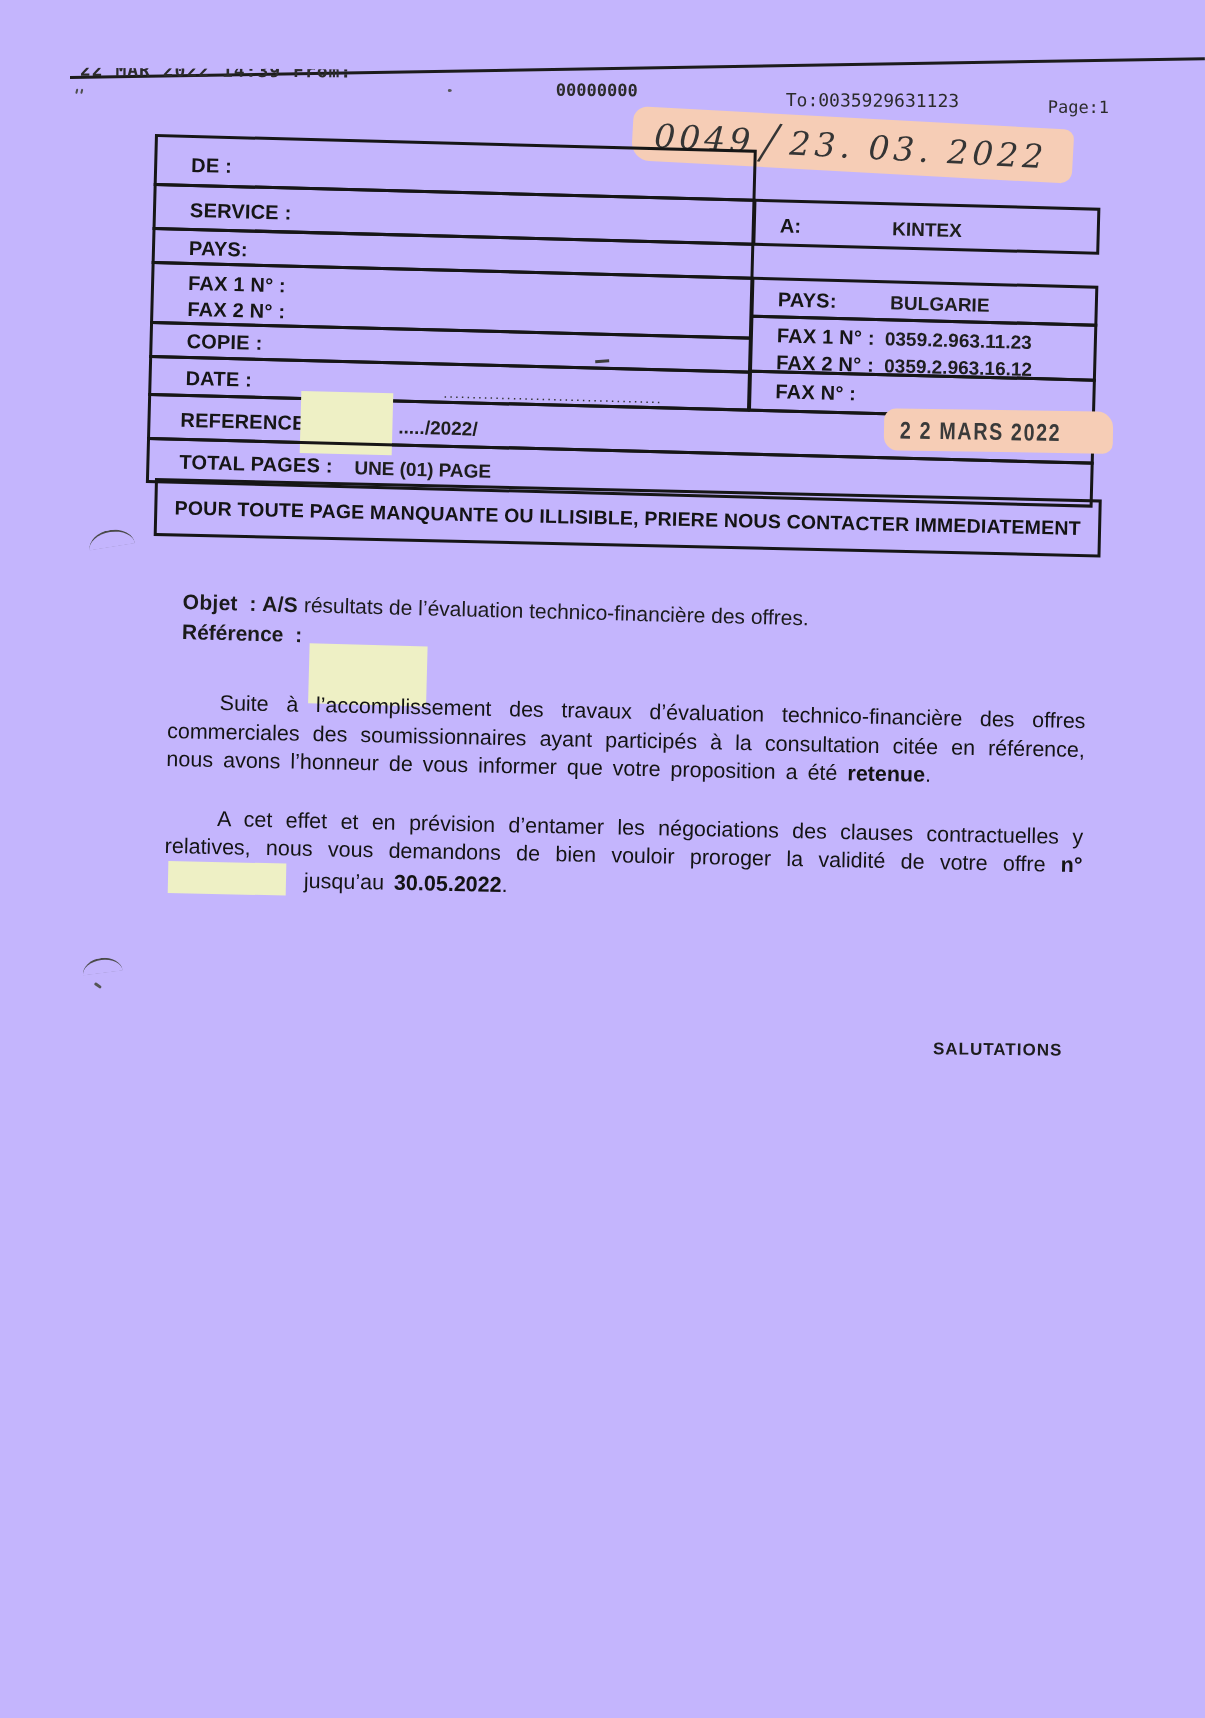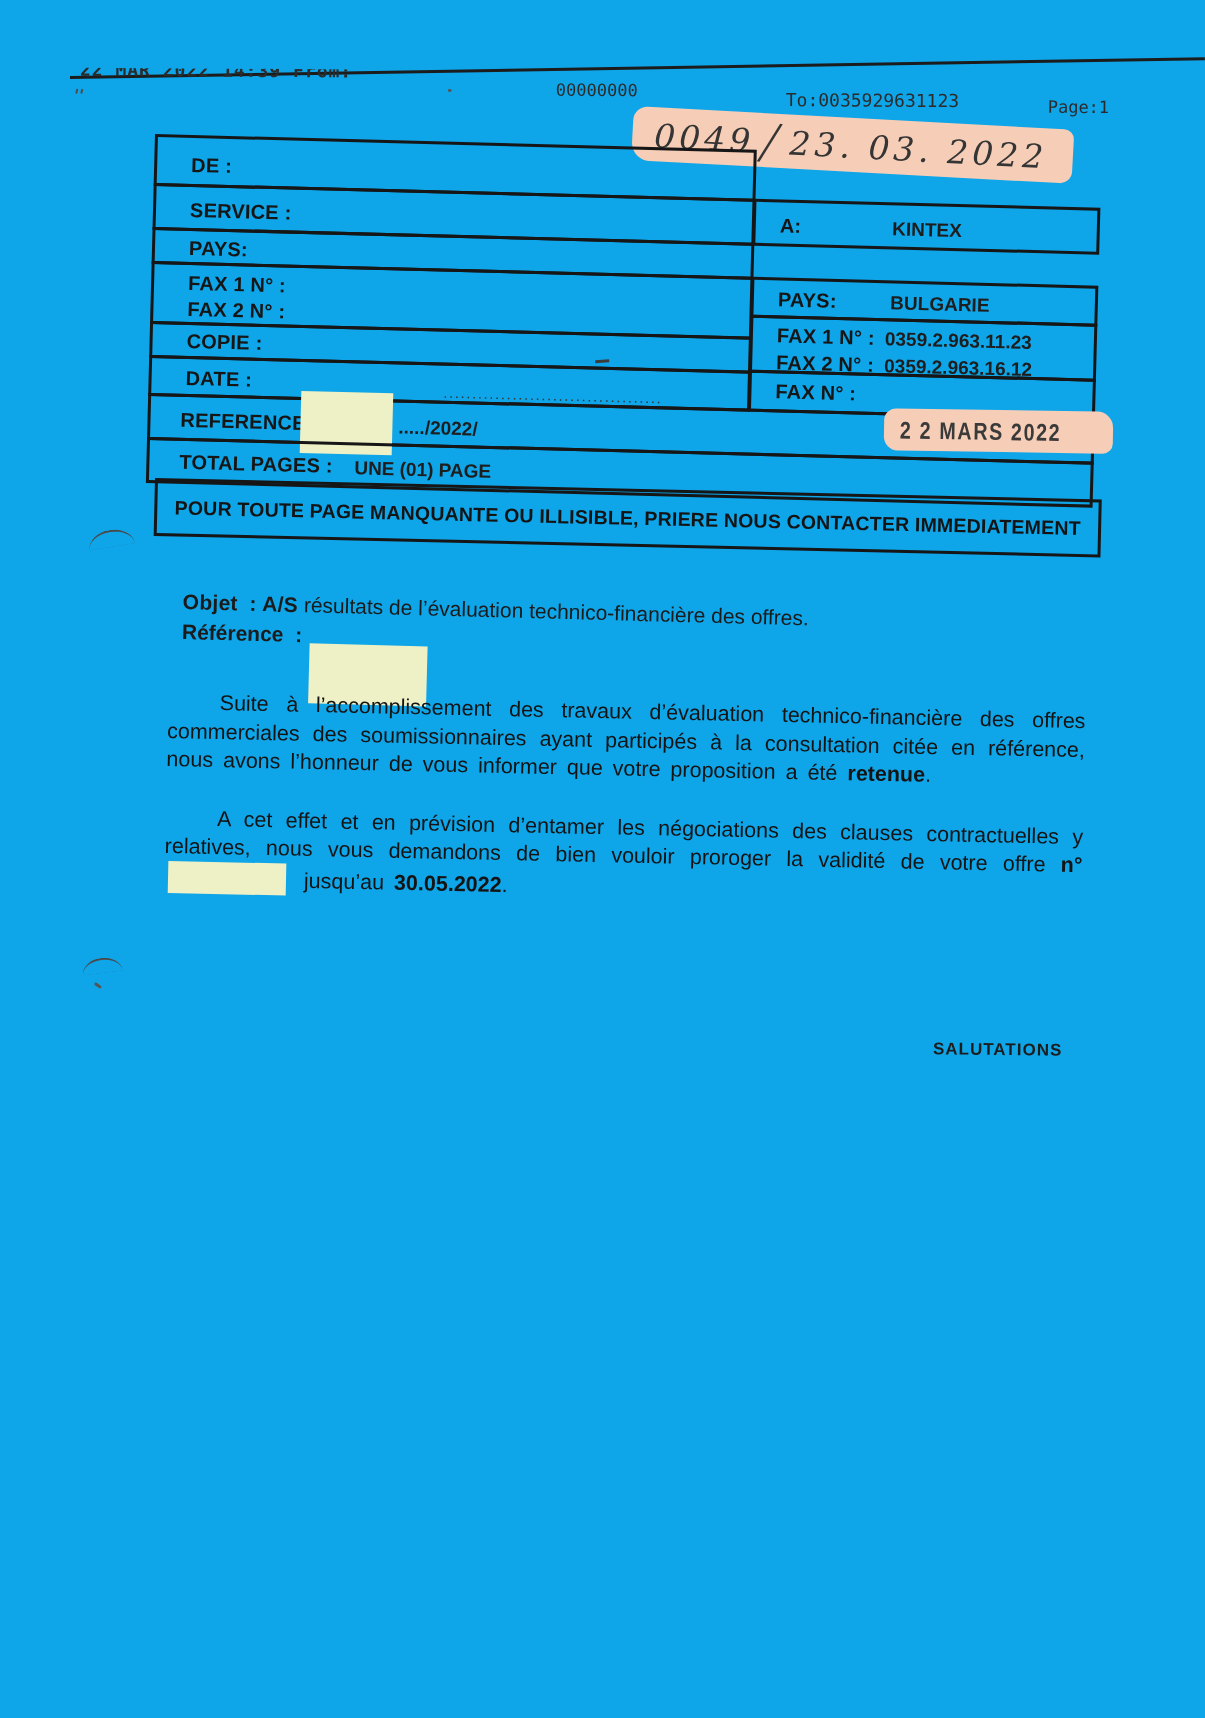--- a/index.html
+++ b/index.html
@@ -1,26 +1,26 @@
 <!DOCTYPE html>
 <html><head>
 <meta charset="utf-8">
 <style>
   html,body{margin:0;padding:0;}
   body{width:1205px;height:1718px;background:#e9e9e7;font-family:"Liberation Sans",sans-serif;}
-  #sheet{position:relative;width:1205px;height:1718px;background:#0ea5e9;overflow:hidden;color:#1a1a1a;}
+  #sheet{position:relative;width:1205px;height:1718px;background:#c4b5fd;overflow:hidden;color:#1a1a1a;}
 
   
   .scan-topline{position:absolute;left:70px;top:76px;width:1135px;height:3px;background:#1c1c1c;
     transform:rotate(-0.95deg);transform-origin:left center;}
   .fax-header{position:absolute;left:0;top:0;width:1205px;height:120px;
     font-family:"DejaVu Sans Mono",monospace;color:#2b2b2b;transform:rotate(0.35deg);}
   .from-clip{position:absolute;left:80px;top:71px;width:340px;height:17px;overflow:hidden;}
   .from-clip span{position:absolute;left:0;top:-9px;font-size:18px;font-weight:bold;letter-spacing:1px;white-space:nowrap;}
-  .fx-station{position:absolute;left:556px;top:80px;font-size:17px;}
+  .fx-station{position:absolute;left:556px;top:80px;font-size:17px;font-weight:bold;}
   .fx-to{position:absolute;left:786px;top:88px;font-size:18px;}
   .fx-page{position:absolute;left:1048px;top:94px;font-size:17px;}
   .noise-q1,.noise-q2{position:absolute;width:2px;height:5px;background:#4d4d4d;border-radius:1px;}
   .noise-q1{left:76px;top:92px;transform:rotate(14deg);}
   .noise-q2{left:81px;top:92px;transform:rotate(14deg);}
   .noise-dot{position:absolute;left:448px;top:90px;width:4px;height:3px;background:#555;border-radius:50%;}
 
   
   .handwrite{position:absolute;left:634px;top:106px;transform:rotate(3.1deg);transform-origin:left top;}
   .hl-pink{display:inline-block;background:#f6cdb6;border-radius:14px 10px 12px 18px;padding:8px 26px 6px 22px;}

